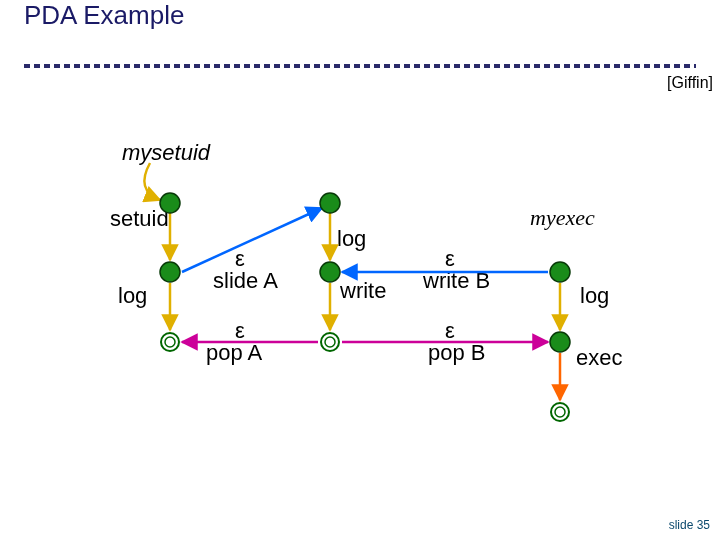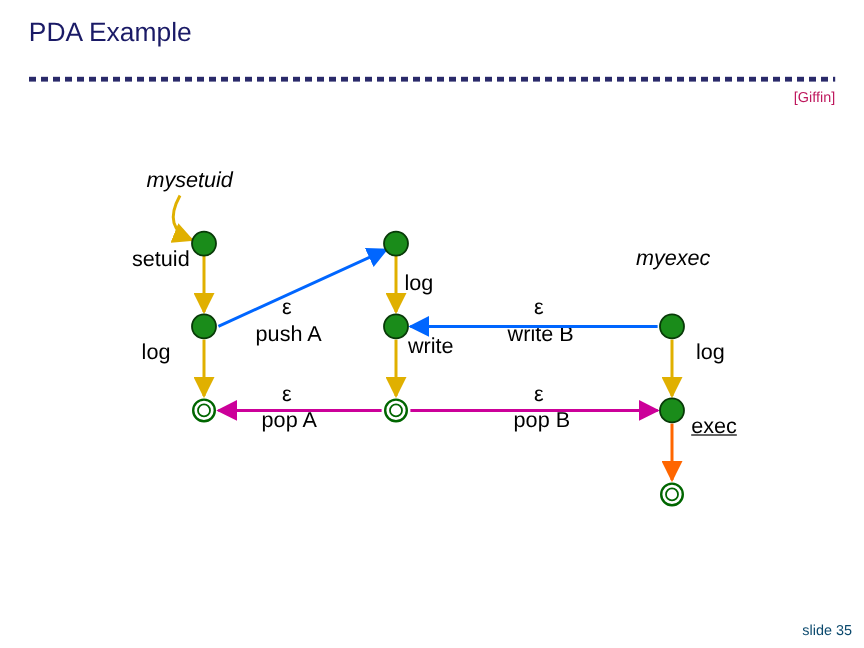--- a/index.html
+++ b/index.html
@@ -8,84 +8,84 @@
     width: 720px;
     height: 540px;
     background: #ffffff;
     font-family: Verdana, Arial, sans-serif;
     position: relative;
     overflow: hidden;
   }
   .title {
     position: absolute;
     left: 24px;
-    top: 14px;
-    font-size: 22px;
+    top: 0;
+    font-size: 26px;
     color: #1a1a66;
     font-weight: 400;
   }
   .rule {
     position: absolute;
     left: 24px;
     top: 64px;
     width: 672px;
     height: 4px;
     background: repeating-linear-gradient(
       to right,
       #2a2a6a 0 6px,
       transparent 6px 10px
     );
   }
   .attribution {
     position: absolute;
-    right: 24px;
+    right: 7px;
     top: 74px;
-    font-size: 12px;
-    color: #be185d;
+    font-size: 16px;
+    color: #000000;
   }
   .slide-num {
     position: absolute;
     right: 10px;
     bottom: 8px;
     font-size: 12px;
     color: #0c4a6e;
   }
   svg { position: absolute; left: 0; top: 0; }
   .lbl {
     position: absolute;
-    font-size: 18px;
+    font-size: 22px;
     color: #000;
   }
   .fn { font-style: italic; }
 </style>
 </head>
 <body>
 
 <div class="title">PDA Example</div>
 <div class="rule"></div>
 <div class="attribution">[Giffin]</div>
 <div class="slide-num">slide 35</div>
 
 <div class="lbl fn" style="left:122px; top:140px;">mysetuid</div>
-<div class="lbl fn" style="left:530px; top:205px;">myexec</div>
+<div class="lbl fn" style="left:530px; top:205px;font-family:Liberation Serif, serif;">myexec</div>
 
 <div class="lbl" style="left:110px; top:206px;">setuid</div>
 <div class="lbl" style="left:118px; top:283px;">log</div>
 
 <div class="lbl" style="left:337px; top:226px;">log</div>
 <div class="lbl" style="left:340px; top:278px;">write</div>
 
 <div class="lbl" style="left:580px; top:283px;">log</div>
-<div class="lbl" style="left:576px; top:345px;text-decoration:underline;">exec</div>
+<div class="lbl" style="left:576px; top:345px;">exec</div>
 
 <div class="lbl" style="left:235px; top:246px;">ε</div>
-<div class="lbl" style="left:213px; top:268px;">push A</div>
+<div class="lbl" style="left:213px; top:268px;">slide A</div>
 
 <div class="lbl" style="left:235px; top:318px;">ε</div>
-<div class="lbl" style="left:218px; top:340px;">pop A</div>
+<div class="lbl" style="left:206px; top:340px;">pop A</div>
 
 <div class="lbl" style="left:445px; top:246px;">ε</div>
 <div class="lbl" style="left:423px; top:268px;">write B</div>
 
 <div class="lbl" style="left:445px; top:318px;">ε</div>
 <div class="lbl" style="left:428px; top:340px;">pop B</div>
 
 <svg width="720" height="540">
   <defs>
     <marker id="arrYellow" viewBox="0 0 10 10" refX="9" refY="5" markerWidth="7" markerHeight="7" orient="auto-start-reverse">

